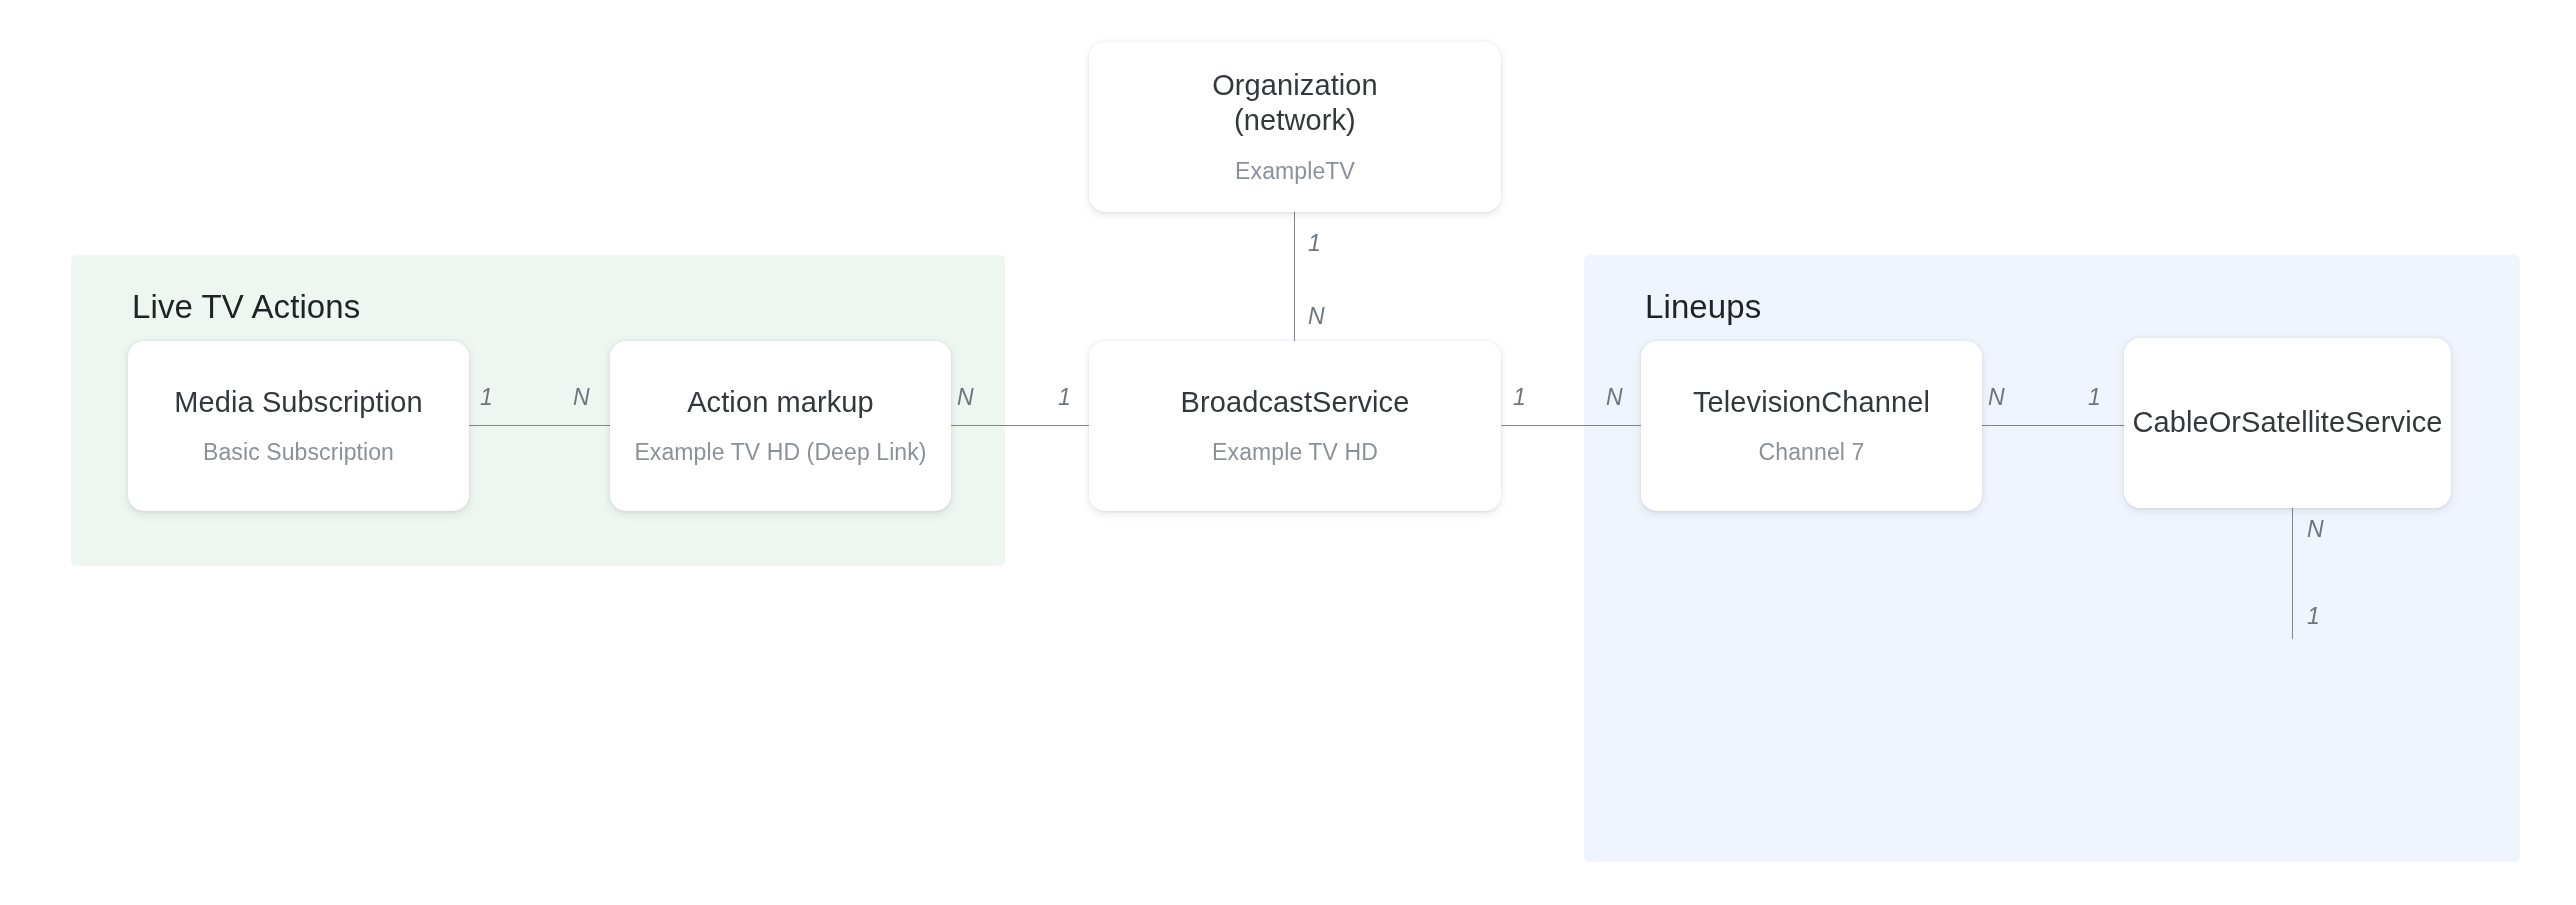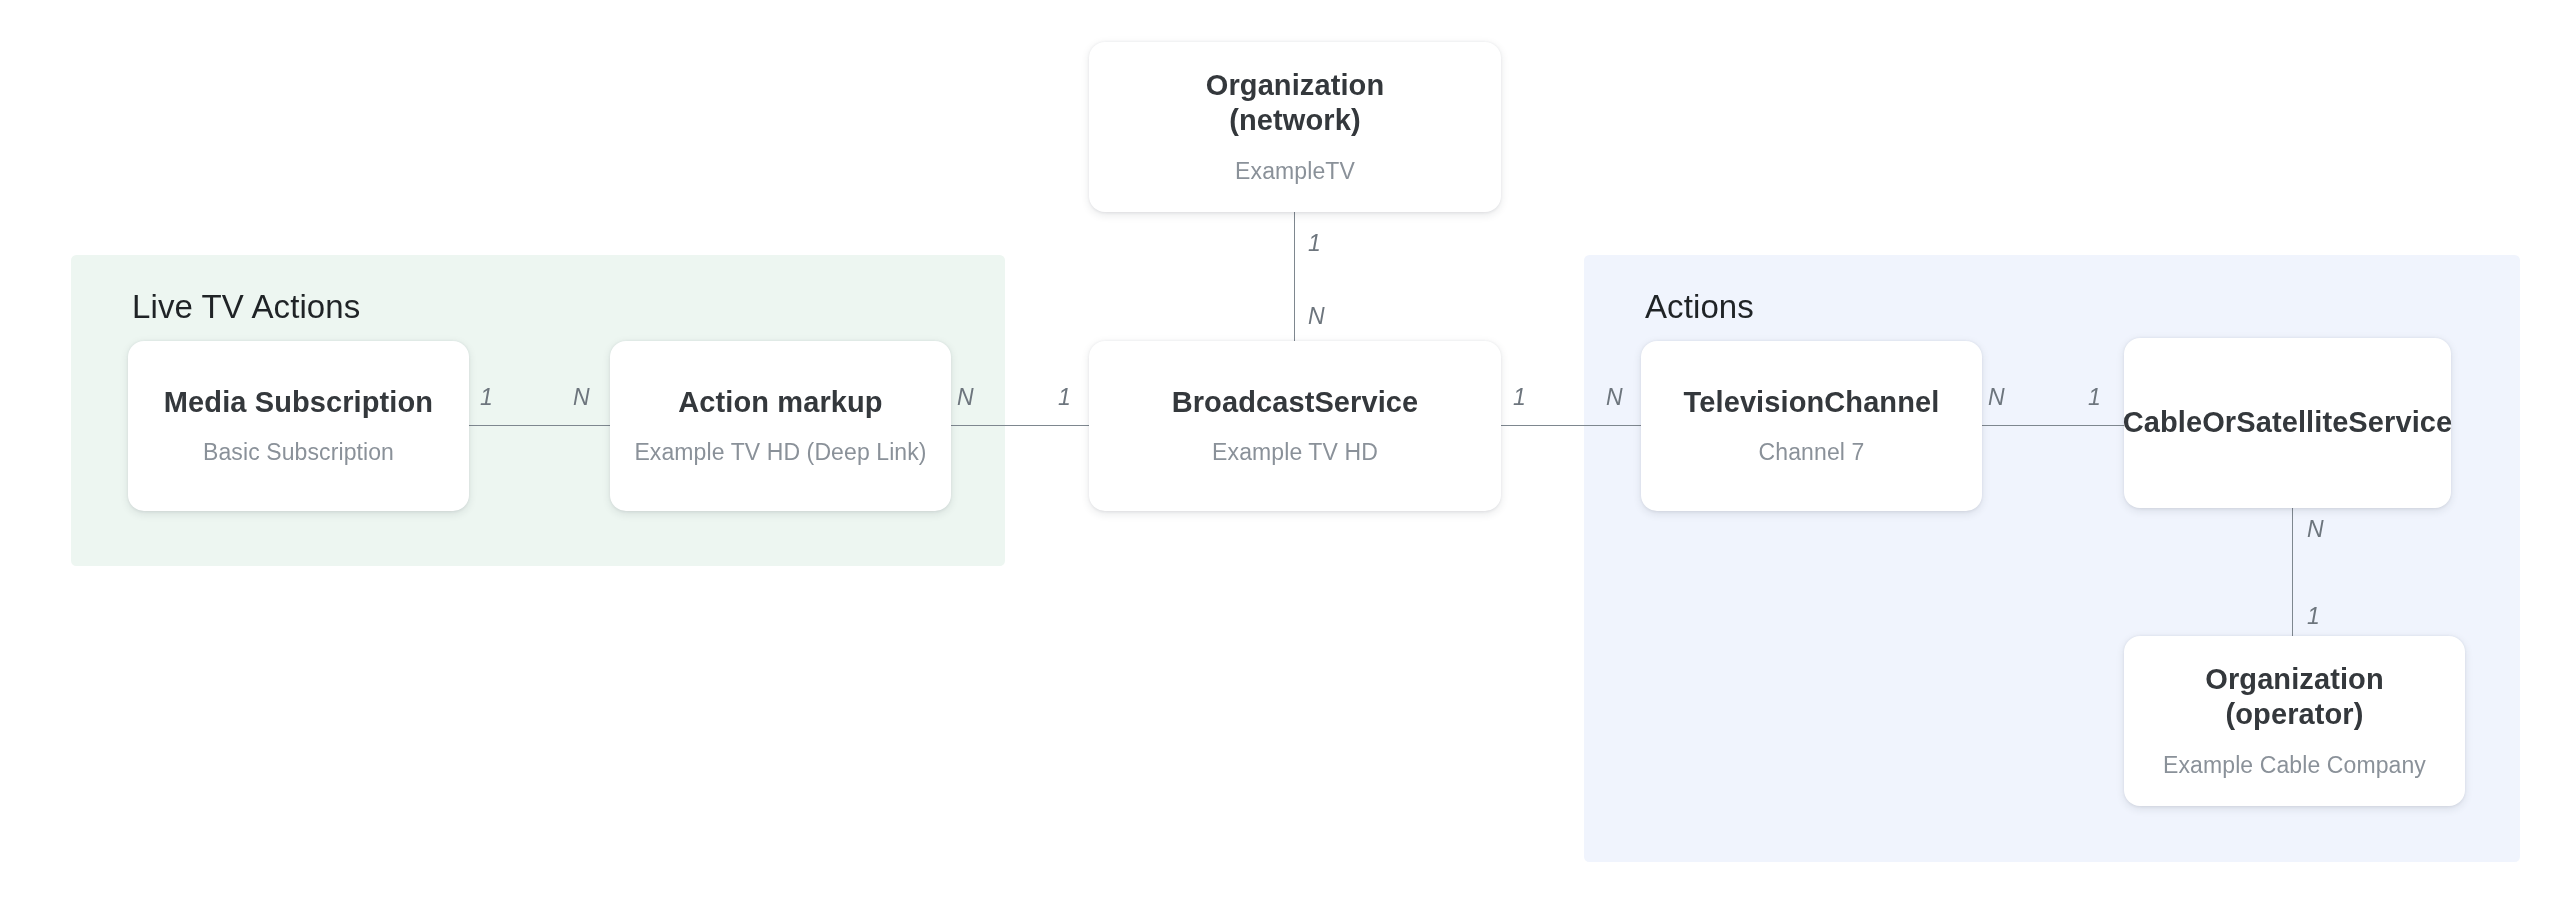--- a/index.html
+++ b/index.html
@@ -93,21 +93,21 @@
     align-items: center;
     justify-content: center;
     box-sizing: border-box;
     padding: 8.8px 14px;
     text-align: center;
   }
   .node-title {
     font-size: 29px;
     line-height: 1.22;
     color: #34383c;
-    font-weight: 700;
+    font-weight: 400;
     letter-spacing: 0.1px;
     white-space: pre-line;
     text-align: center;
   }
   .node-sub {
     margin-top: 17.7px;
     font-size: 23px;
     line-height: 1.28;
     color: #8a9199;
     font-weight: 400;
@@ -118,21 +118,21 @@
 </head>
 <body>
 
 <div id="canvas">
 
   <div class="group" id="group-live-tv">
     <div class="group-title">Live TV Actions</div>
   </div>
 
   <div class="group" id="group-lineups">
-    <div class="group-title">Actions</div>
+    <div class="group-title">Lineups</div>
   </div>
 
   <div class="edge-v" style="left:1294px; top:212px; height:131px;"></div>
   <div class="card-label" style="left:1308px; top:232px;">1</div>
   <div class="card-label" style="left:1308px; top:305px;">N</div>
 
   <div class="edge-h" style="left:464px; top:425px; width:154px;"></div>
   <div class="card-label" style="left:480px; top:386px;">1</div>
   <div class="card-label" style="left:573px; top:386px;">N</div>
 
@@ -175,19 +175,15 @@
 
   <div class="node" style="left:1641px; top:341px; width:341px; height:170px;">
     <div class="node-title">TelevisionChannel</div>
     <div class="node-sub">Channel 7</div>
   </div>
 
   <div class="node" style="left:2124px; top:338px; width:327px; height:170px;">
     <div class="node-title">CableOrSatelliteService</div>
   </div>
 
-  <div class="node" style="left:2124px; top:636px; width:341px; height:170px;">
-    <div class="node-title">Organization (operator)</div>
-    <div class="node-sub">Example Cable Company</div>
-  </div>
 
 </div>
 
 
 </body></html>

